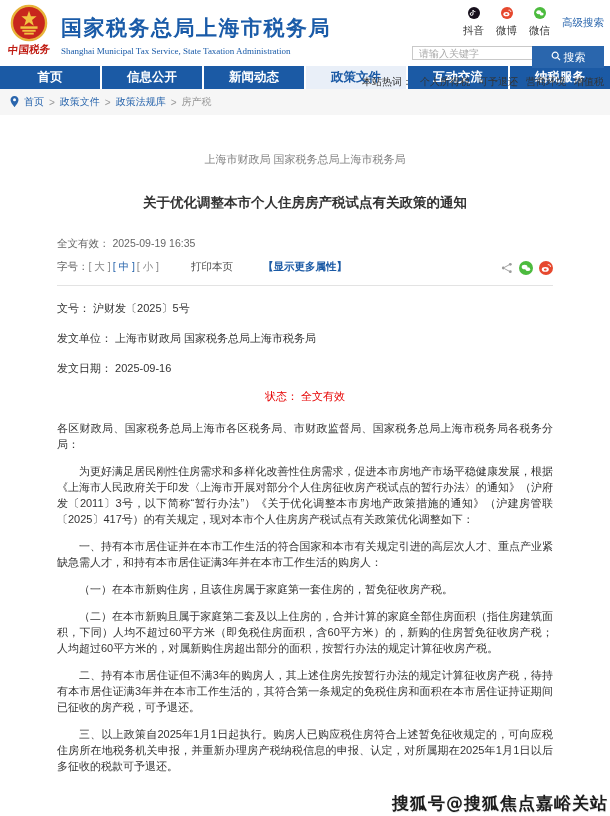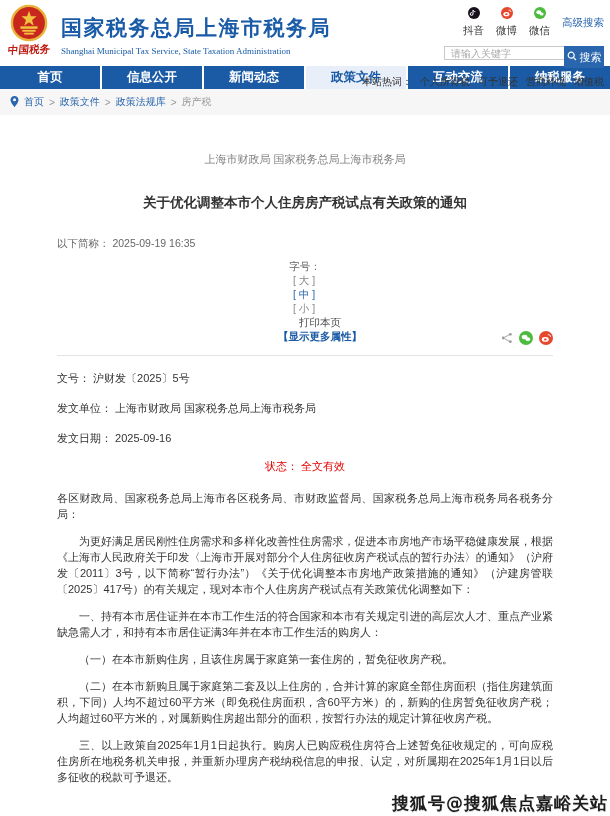--- a/index.html
+++ b/index.html
@@ -19,21 +19,21 @@
   .site-subtitle { font-size:9px; color:#1a5ba8; font-family:"Liberation Serif",serif; margin-top:4px; white-space:nowrap; }
 
   .header-right { position:absolute; right:6px; top:7px; }
   .social-row { display:flex; justify-content:flex-end; align-items:center; gap:12px; font-size:10.5px; color:#333; }
   .social { display:flex; align-items:center; gap:3px; cursor:pointer;flex-direction:column; }
   .adv-search { color:#2a66ad; cursor:pointer; text-decoration:none; }
   .search-row { margin-top:8px; display:flex; justify-content:flex-end; }
   .search-input { width:120px; height:14px; border:1px solid #c9c9c9; border-right:none; padding:0 6px;
                   font-size:10px; color:#333; outline:none; font-family:inherit; }
   .search-input::placeholder { color:#aaa; }
-  .search-btn { width:40px; height:22px; background:#2a66ad; color:#fff; border:none; font-size:11px;
+  .search-btn { width:72px; height:22px; background:#2a66ad; color:#fff; border:none; font-size:11px;
                 display:flex; align-items:center; justify-content:center; gap:3px; cursor:pointer; font-family:inherit; }
   .hotwords { margin-top:7px; font-size:10px; color:#333; display:flex; gap:8px; justify-content:flex-end; align-items:center; }
   .hotwords .hw { color:#333; cursor:pointer; }
   .hotwords .hw-label { color:#333; }
 
   
   .nav { display:flex; height:23px; background:#1b5aa5; }
   .nav-item { flex:1; display:flex; align-items:center; justify-content:center; color:#fff;
               font-size:12.5px; font-weight:bold; cursor:pointer; border-right:2px solid #fff; }
   .nav-item:last-child { border-right:none; }
@@ -59,21 +59,21 @@
   .glyph-play { width:0; height:0; border-left:5px solid #41a0f0; border-top:3.5px solid transparent;
                 border-bottom:3.5px solid transparent; margin-left:1px; }
   .glyph-stop { width:4.5px; height:4.5px; background:#41a0f0; border-radius:1px; }
   .vol { margin-left:auto; display:flex; align-items:center; gap:5px; }
   .vol-track { position:relative; width:72px; height:2px; background:#ececec; border-radius:2px; cursor:pointer; }
   .vol-fill { position:absolute; left:0; top:0; height:2px; width:78%; background:linear-gradient(90deg,#f6d14e,#f08519); border-radius:2px; }
   .vol-dot { position:absolute; left:78%; top:50%; width:7px; height:7px; border-radius:50%;
              background:#f08519; transform:translate(-50%,-50%); }
 
   .meta { margin-top:25px; font-size:10.5px; color:#666; position:relative; }
-  .meta-line2 { margin-top:9px; display:flex; align-items:center;flex-direction:column; }
+  .meta-line2 { margin-top:9px; display:flex; align-items:center; }
   .size-opt { color:#8a8a8a; cursor:pointer; margin-right:2px; }
   .size-opt.active { color:#2a66ad; }
   .print-link { color:#4a4a4a; margin-left:30px; cursor:pointer; }
   .more-link { color:#1b5aa5; margin-left:30px; cursor:pointer; font-weight:bold; }
   .meta-icons { position:absolute; right:0; bottom:-1px; display:flex; gap:6px; align-items:center; }
   .meta-icon { cursor:pointer; display:flex; }
 
   .divider { border-top:1px solid #e3e3e3; margin-top:11px; }
 
   .doc-line { margin-top:15px; font-size:11px; color:#333; }
@@ -197,21 +197,21 @@
     <span class="crumb current">房产税</span>
   </div>
 
   <main class="content">
     <div class="dept-line">上海市财政局 国家税务总局上海市税务局</div>
     <h1 class="article-title">关于优化调整本市个人住房房产税试点有关政策的通知</h1>
 
 
     <div class="meta">
       <div class="meta-line1">
-        <span>以下简称：</span>
+        <span>全文有效：</span>
         <span>2025-09-19 16:35</span>
       </div>
       <div class="meta-line2">
         <span>字号：</span>
         <span class="size-opt">[ 大 ]</span>
         <span class="size-opt active">[ 中 ]</span>
         <span class="size-opt">[ 小 ]</span>
         <span class="print-link">打印本页</span>
         <span class="more-link">【显示更多属性】</span>
       </div>
@@ -261,19 +261,20 @@
       <span>状态：</span>
       <span>全文有效</span>
     </div>
 
     <div class="article-body">
         <p class="para">各区财政局、国家税务总局上海市各区税务局、市财政监督局、国家税务总局上海市税务局各税务分局：</p>
         <p class="para indent">为更好满足居民刚性住房需求和多样化改善性住房需求，促进本市房地产市场平稳健康发展，根据《上海市人民政府关于印发〈上海市开展对部分个人住房征收房产税试点的暂行办法〉的通知》（沪府发〔2011〕3号，以下简称“暂行办法”）《关于优化调整本市房地产政策措施的通知》（沪建房管联〔2025〕417号）的有关规定，现对本市个人住房房产税试点有关政策优化调整如下：</p>
         <p class="para indent">一、持有本市居住证并在本市工作生活的符合国家和本市有关规定引进的高层次人才、重点产业紧缺急需人才，和持有本市居住证满3年并在本市工作生活的购房人：</p>
         <p class="para indent">（一）在本市新购住房，且该住房属于家庭第一套住房的，暂免征收房产税。</p>
         <p class="para indent">（二）在本市新购且属于家庭第二套及以上住房的，合并计算的家庭全部住房面积（指住房建筑面积，下同）人均不超过60平方米（即免税住房面积，含60平方米）的，新购的住房暂免征收房产税；人均超过60平方米的，对属新购住房超出部分的面积，按暂行办法的规定计算征收房产税。</p>
+        <p class="para indent">二、持有本市居住证但不满3年的购房人，其上述住房先按暂行办法的规定计算征收房产税，待持有本市居住证满3年并在本市工作生活的，其符合第一条规定的免税住房和面积在本市居住证持证期间已征收的房产税，可予退还。</p>
         <p class="para indent">三、以上政策自2025年1月1日起执行。购房人已购应税住房符合上述暂免征收规定的，可向应税住房所在地税务机关申报，并重新办理房产税纳税信息的申报、认定，对所属期在2025年1月1日以后多征收的税款可予退还。</p>
       </div>
 
   </main>
 
   <div class="watermark">搜狐号@搜狐焦点嘉峪关站</div>
 </div>
 
 </body></html>

